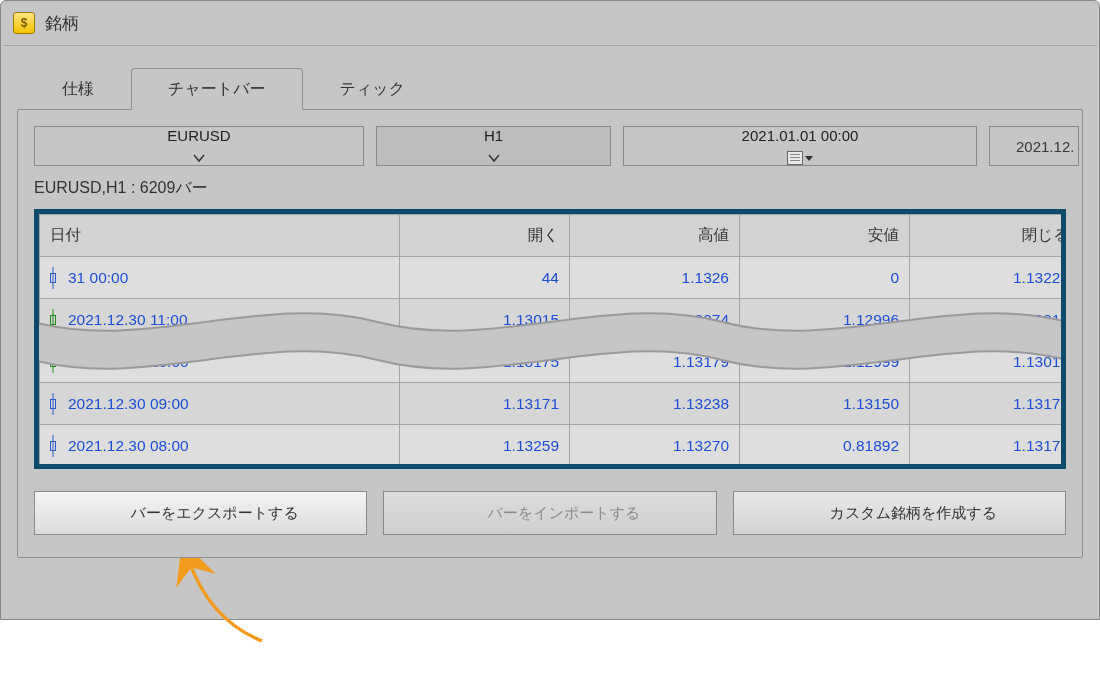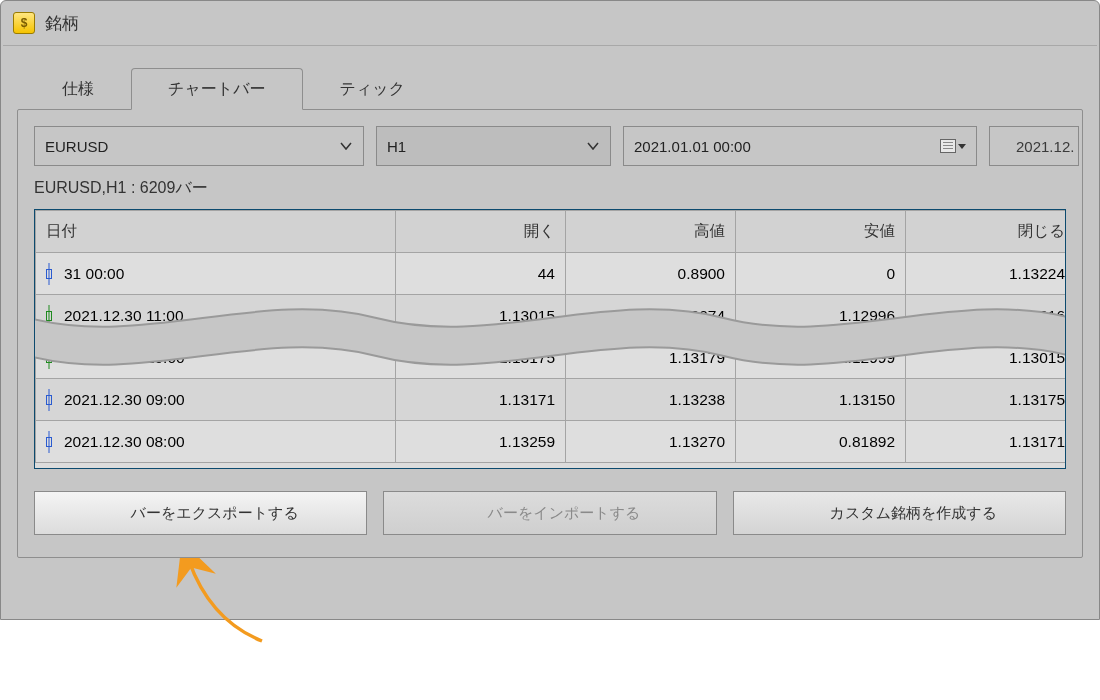--- a/index.html
+++ b/index.html
@@ -88,43 +88,44 @@
 
   
   .filters { display:flex; gap:12px; }
   .select, .datebox {
     height:40px;
     border:1px solid #8a8a8a;
     background:#bdbdbd;
     display:flex;align-items:center;justify-content:space-between;
     padding:0 10px;
     color:#222;
+    flex-direction:column;
   }
   .select.symbol { flex: 0 0 330px; background:#C6C6C6; }
   .select.tf     { flex: 0 0 235px; }
   .datebox       { flex: 0 0 354px; background:#C6C6C6; }
   .datebox2      { flex: 1 1 auto; min-width: 90px; background:#C6C6C6; border:1px solid #8a8a8a; height:40px;display:flex;align-items:center;padding:0 26px;}
   .chev { width:14px;height:14px; }
   .chev svg { width:14px;height:14px; display:block; }
   .cal { display:flex;align-items:center;gap:2px; }
   .calbox { width:16px;height:14px;border:1px solid #666;background:#e8e8e8; position:relative; }
   .calbox::before { content:""; position:absolute; left:2px; top:2px; right:2px; bottom:2px;
     background: repeating-linear-gradient(to bottom,#888 0 1px,transparent 1px 3px);
   }
   .caltri { width:0;height:0;border-left:4px solid transparent;border-right:4px solid transparent;border-top:5px solid #333;}
 
   .status-line { margin-top:12px; font-size:16px; color:#333; }
 
   
-  .tablewrap { margin-top:10px; border:1px solid #0c4a6e; background:#dcdcdc; overflow:hidden; height:260px; position:relative;}
+  .tablewrap { margin-top:10px; border:5px solid #0c4a6e; background:#dcdcdc; overflow:hidden; height:260px; position:relative;}
   table { border-collapse: collapse; width: 100%; table-layout: fixed; font-size:15.5px;}
   th, td { border:1px solid #a4a4a4; padding:8px 10px; height:42px; white-space:nowrap; overflow:hidden;}
   th { background:#d2d2d2; font-weight:normal; text-align:right; color:#333; }
   th.first { text-align:left; }
-  td { text-align:right; color:#000000; }
+  td { text-align:right; color:#1d4ed8; }
   td.first { text-align:left; padding-left:8px;}
   tr.row td { background:#dedede; }
   tr.row.alt td { background:#d6d6d6; }
   .candle {
     display:inline-block; width:10px; height:16px; margin-right:10px; vertical-align:middle; position:relative;
   }
   .candle::before { content:""; position:absolute; left:50%; top:-3px; bottom:-3px; width:1px; background:currentColor; transform:translateX(-50%);}
   .candle::after { content:""; position:absolute; left:2px; right:2px; top:3px; bottom:3px; border:1px solid currentColor; background:transparent;}
   .cgreen { color:#1e8a1e; }
   .cblue  { color:#2a5bd0; }
@@ -232,21 +233,21 @@
               <th>高値</th>
               <th>安値</th>
               <th>閉じる</th>
               <th></th>
             </tr>
           </thead>
           <tbody id="tbody">
               <tr class="row">
                 <td class="first"><span class="candle cblue"></span>31 00:00</td>
                 <td>44</td>
-                <td>0.8900</td>
+                <td>1.1326</td>
                 <td>0</td>
                 <td>1.13224</td>
                 <td></td>
               </tr>
               <tr class="row alt">
                 <td class="first"><span class="candle cgreen"></span>2021.12.30 11:00</td>
                 <td>1.13015</td>
                 <td>1.13074</td>
                 <td>1.12996</td>
                 <td>1.13016</td>

